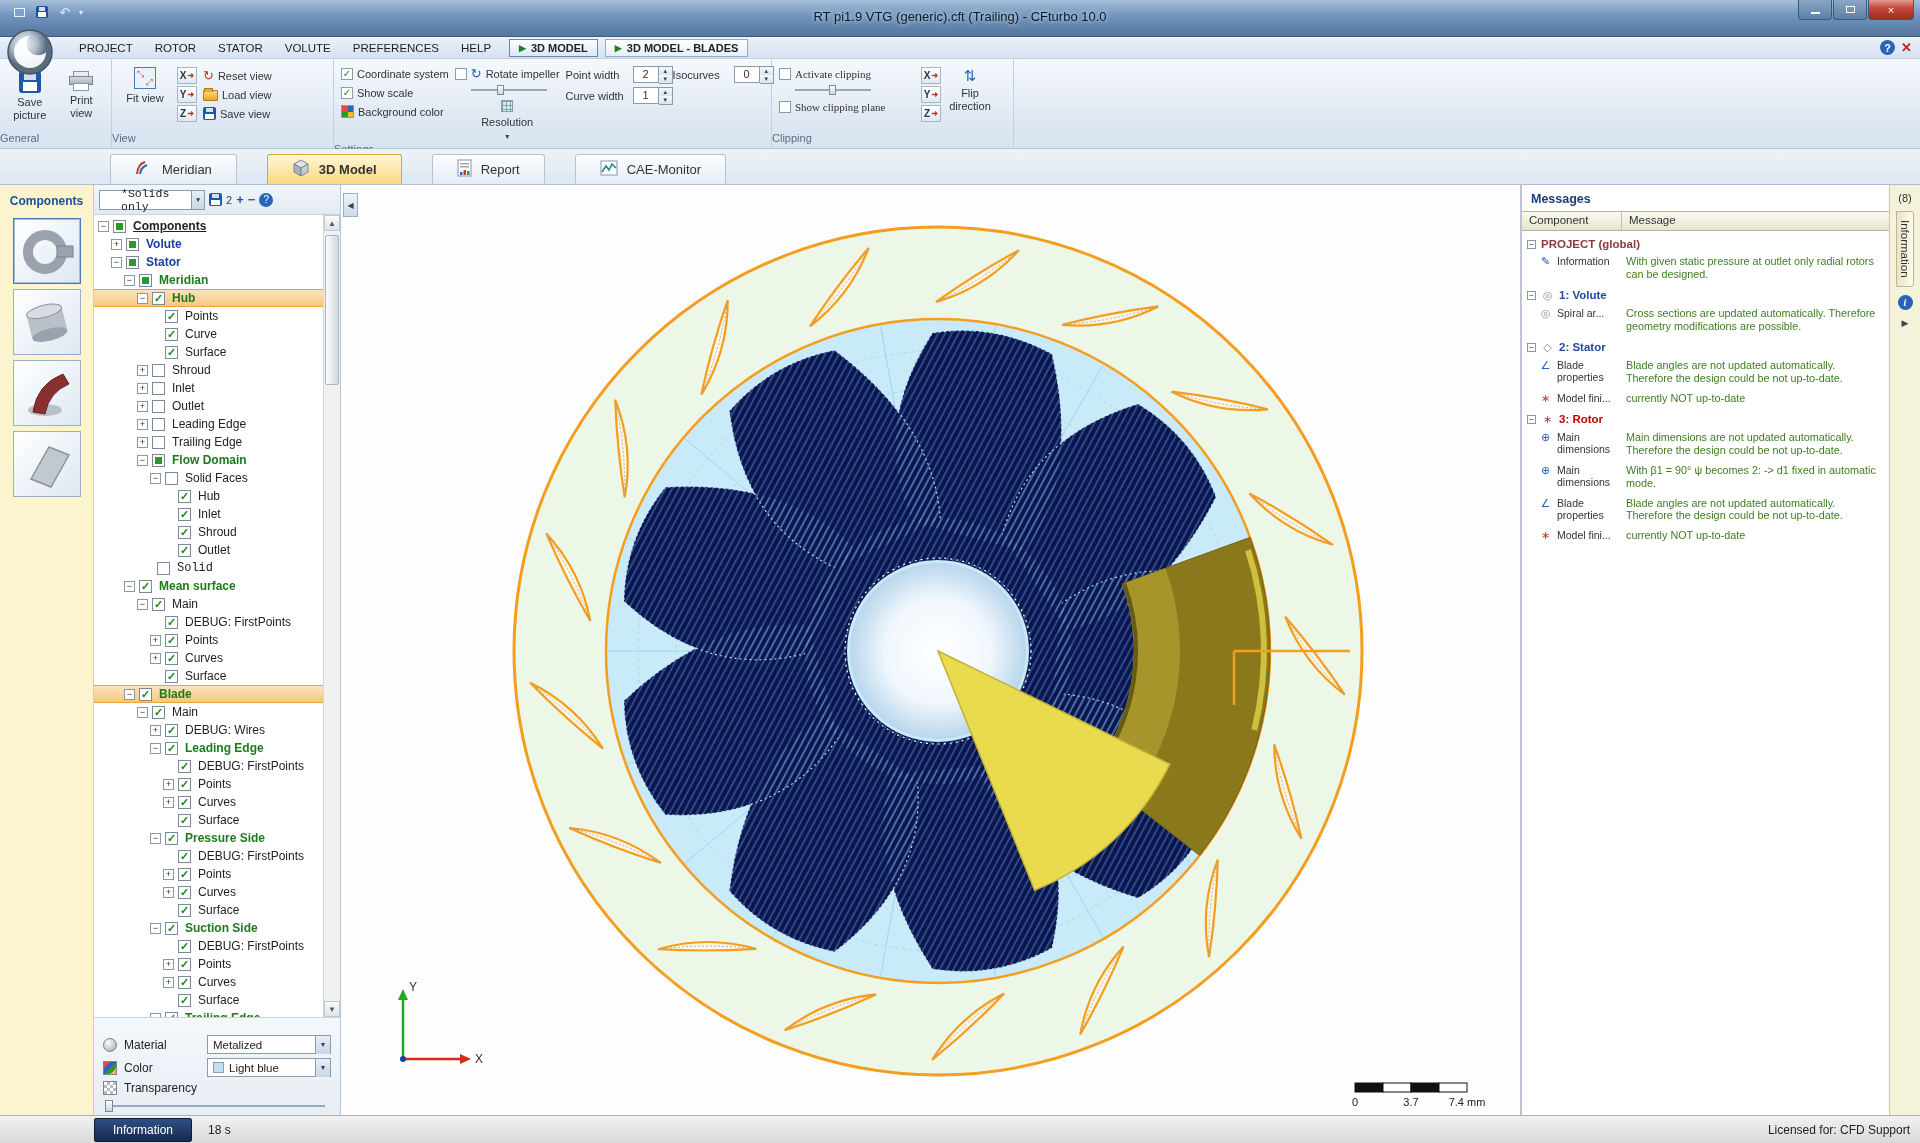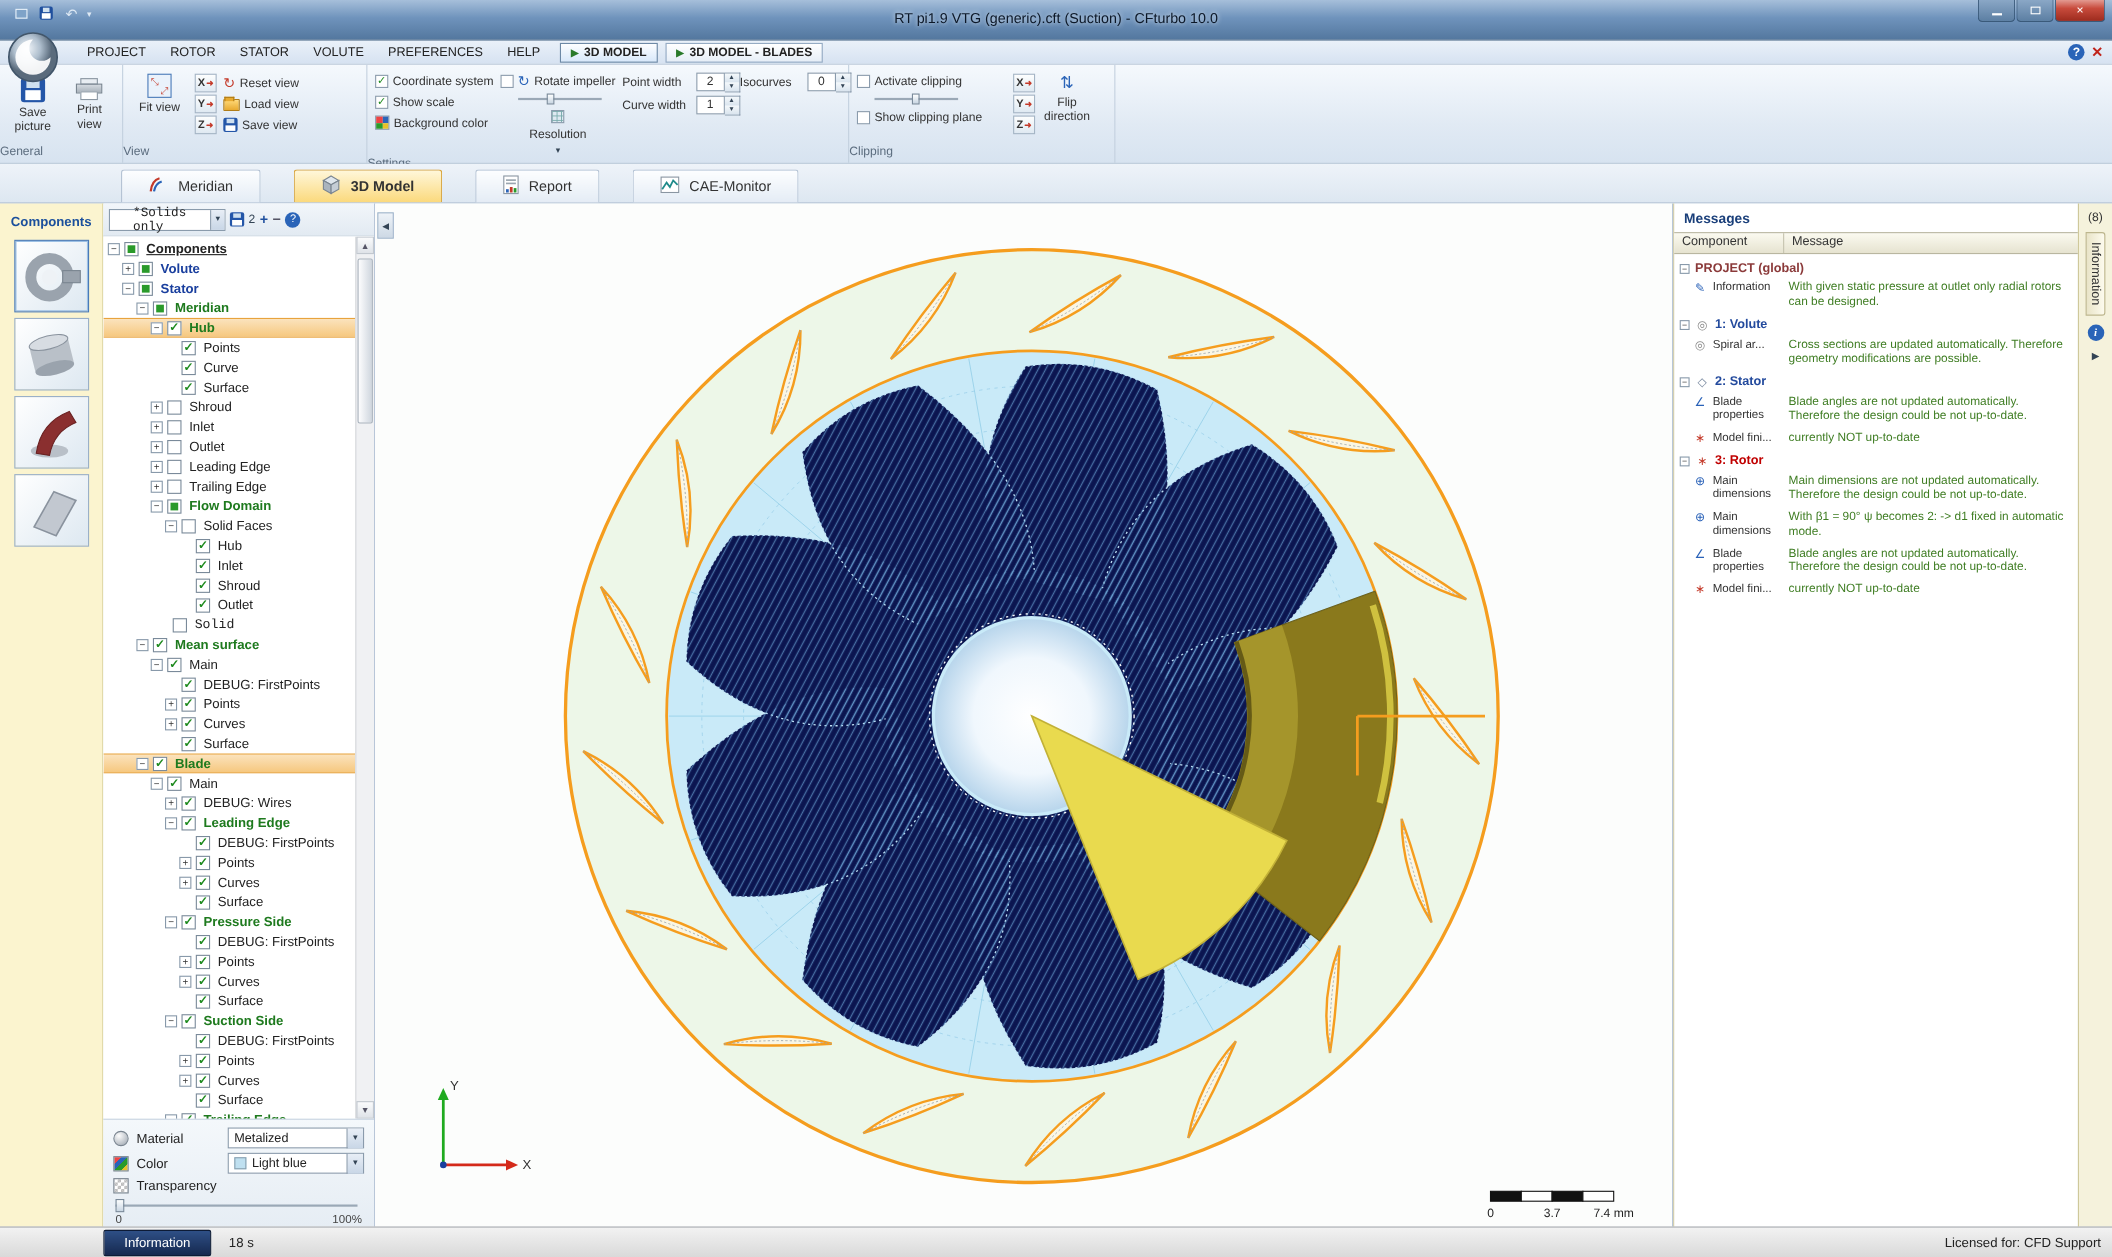--- a/index.html
+++ b/index.html
@@ -115,21 +115,21 @@
 .cb .fillsq{width:7px;height:7px;background:#2a9a2a;display:block;}
 .tlabel{padding:0 3px;font-size:12px;}
 .tlabel.blue{color:#1a3f9e;font-weight:bold;}
 .tlabel.green{color:#1e7a1e;font-weight:bold;}
 .tlabel.root{font-weight:bold;text-decoration:underline;color:#222;}
 .tree-scroll{width:17px;background:#f0f1f3;border-left:1px solid #d5d8db;display:flex;flex-direction:column;flex:0 0 17px;}
 .sc-btn{height:16px;display:flex;align-items:center;justify-content:center;font-size:8px;color:#556;background:linear-gradient(#fafbfc,#dfe3e8);border:1px solid #c2c8cf;}
 .sc-track{flex:1;position:relative;}
 .sc-thumb{position:absolute;left:1px;right:1px;top:4px;height:150px;background:linear-gradient(90deg,#fdfdfe,#cfd6de);border:1px solid #aab3bd;border-radius:2px;}
 
-.props{height:98px;border-top:1px solid #c8d4e0;background:linear-gradient(#f4f8fb,#e6edf4);padding:5px 9px 0;flex:0 0 98px;}
+.props{height:98px;border-top:1px solid #c8d4e0;background:linear-gradient(#f4f8fb,#e6edf4);padding:15px 9px 0;flex:0 0 98px;}
 .prop-row{display:flex;align-items:center;gap:7px;height:23px;}
 .prop-ico-sphere{width:14px;height:14px;border-radius:50%;background:radial-gradient(circle at 35% 30%,#fdfdfd,#9aa3ad);border:1px solid #7a8590;}
 .prop-ico-color{width:14px;height:14px;background:linear-gradient(135deg,#e44 25%,#2a64b8 25%,#2a64b8 50%,#2a9a2a 50%,#2a9a2a 75%,#e8c22a 75%);border:1px solid #7a8590;}
 .prop-ico-trans{width:14px;height:14px;border:1px solid #7a8590;background:
  linear-gradient(45deg,#bbb 25%,transparent 25%,transparent 75%,#bbb 75%),linear-gradient(45deg,#bbb 25%,#fff 25%,#fff 75%,#bbb 75%);background-size:6px 6px;background-position:0 0,3px 3px;}
 .prop-label{width:76px;font-size:12px;}
 .prop-dd{flex:1;height:19px;border:1px solid #8a9bac;background:#fff;display:flex;align-items:center;justify-content:space-between;font-size:11.5px;padding-left:5px;}
 .prop-dd .inner{display:flex;align-items:center;gap:5px;}
 .sw-lb{width:11px;height:11px;background:#bfe0f0;border:1px solid #89a0b0;}
 .trans-slider{position:relative;height:12px;margin:3px 6px 0 2px;}
@@ -181,21 +181,21 @@
     <div class="qat">
       <span class="qat-ico">
           <span class="win-sq"></span>
         </span>
       <span class="qat-ico">
           <span class="floppy"></span>
         </span>
       <span class="qat-ico undo">↶</span>
       <span class="qat-caret">▾</span>
     </div>
-    <div class="title-text">RT pi1.9 VTG (generic).cft (Suction) - CFturbo 10.0</div>
+    <div class="title-text">RT pi1.9 VTG (generic).cft (Trailing) - CFturbo 10.0</div>
     <div class="win-buttons">
       <div class="win-btn">
           <span class="minbar"></span>
         </div>
       <div class="win-btn">
           <span class="maxbox"></span>
         </div>
       <div class="win-btn close">×</div>
     </div>
   </div>
@@ -365,21 +365,21 @@
                 </span>
               </span>
           </div>
         </div>
       </div>
       <div class="rlabel">Settings</div>
     </div>
 
     <div class="rgroup" style="width:242px;">
       <div class="rgc">
-        <div class="col" style="width:136px;">
+        <div class="col" style="width:136px;font-family:Liberation Serif, serif;">
           <div class="smallbtn">
               <span class="chk"></span>
               <span>Activate clipping</span>
             </div>
           <div class="mini-slider">
               <span class="hnd" style="left:34px;"></span>
             </div>
           <div class="smallbtn">
               <span class="chk"></span>
               <span>Show clipping plane</span>

